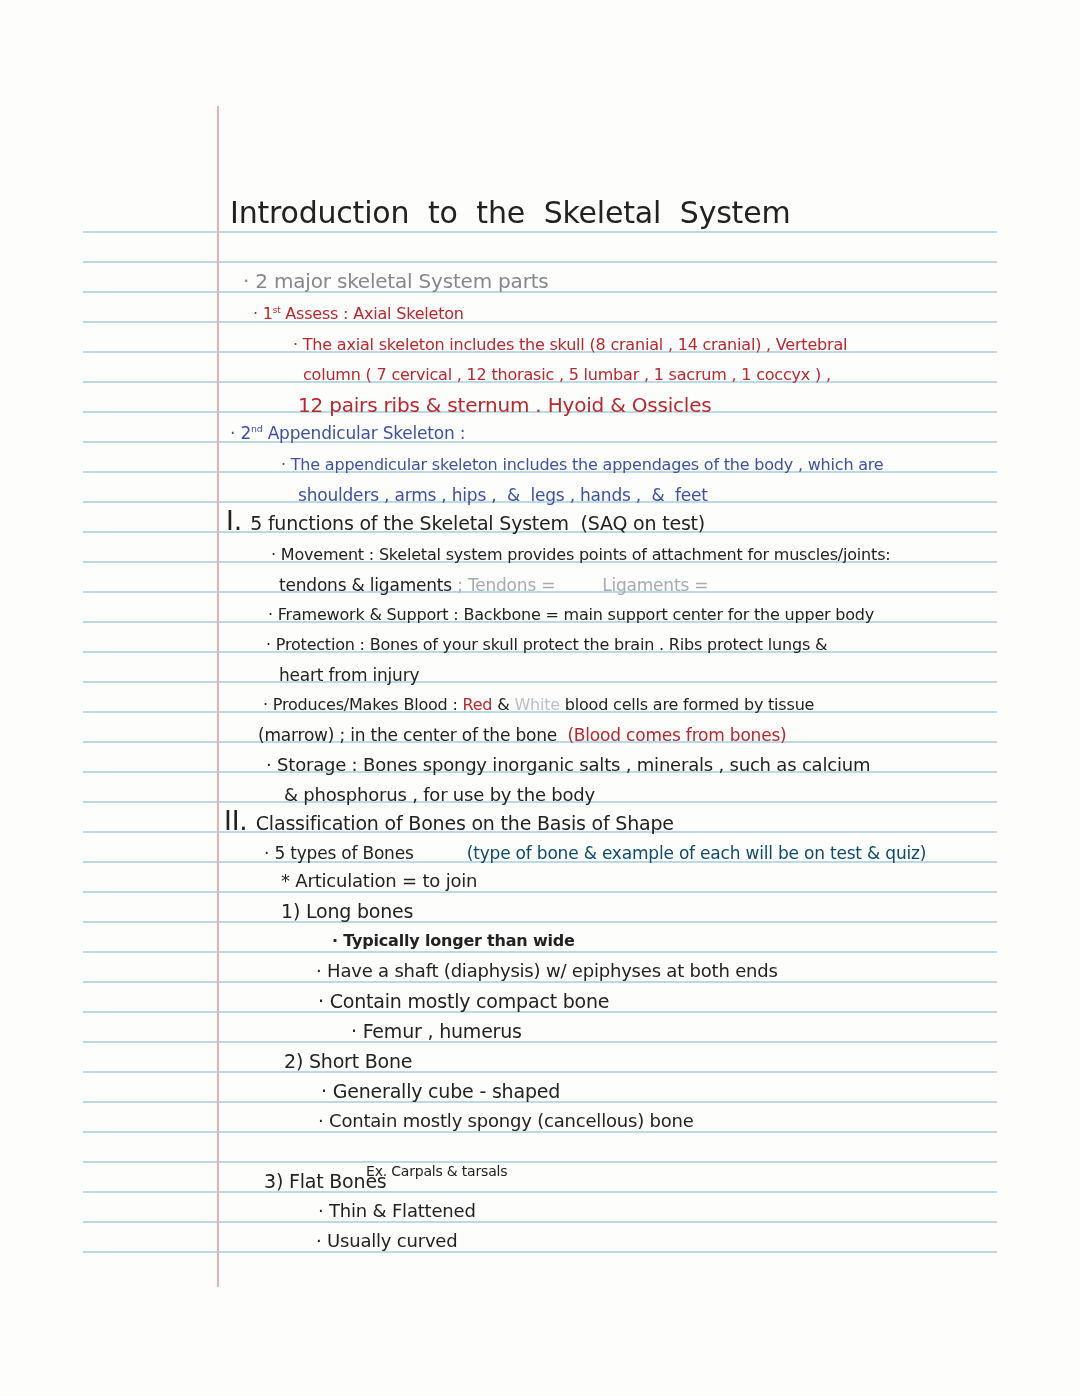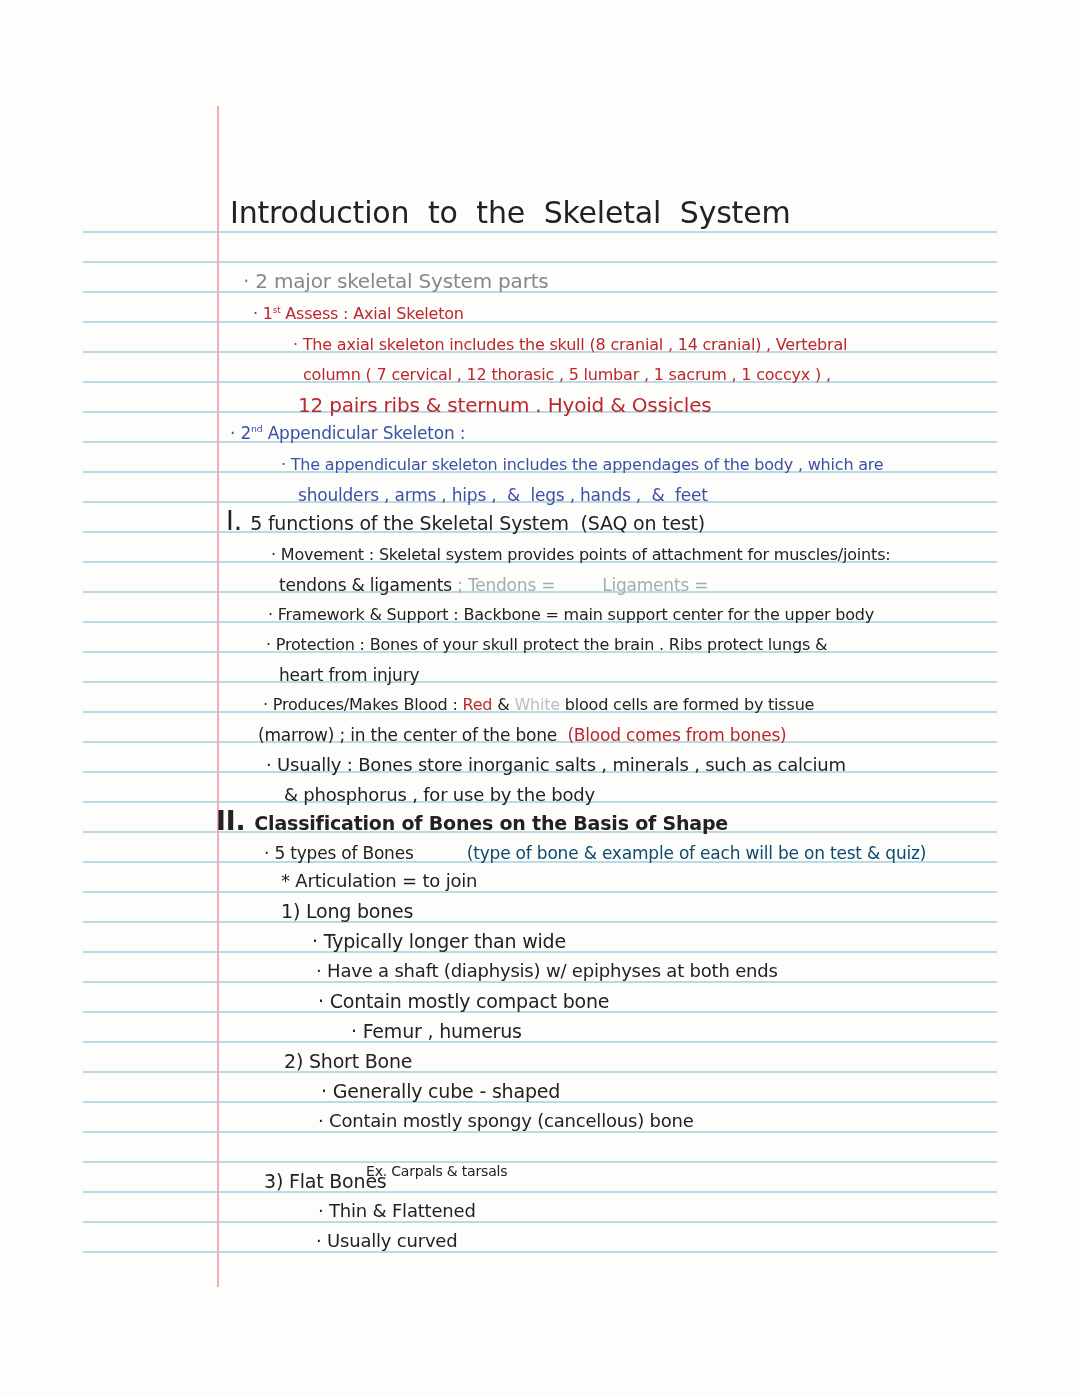--- a/index.html
+++ b/index.html
@@ -79,27 +79,27 @@
       <div class="note-line" style="left: 281px; top: 450px; font-size: 16px;"><span style="color: rgb(60, 81, 163);">· The appendicular skeleton includes the appendages of the body , which are</span></div>
       <div class="note-line" style="left: 298px; top: 480px; font-size: 17px;"><span style="color: rgb(60, 81, 163);">shoulders , arms , hips ,  &amp;  legs , hands ,  &amp;  feet</span></div>
       <div class="note-line" style="left: 226px; top: 506px; font-size: 19px;"><span class="big" style="color: rgb(34, 34, 34);">I. </span><span style="color: rgb(34, 34, 34);">5 functions of the Skeletal System  (SAQ on test)</span></div>
       <div class="note-line" style="left: 271px; top: 540px; font-size: 16px;"><span style="color: rgb(34, 34, 34);">· Movement : Skeletal system provides points of attachment for muscles/joints:</span></div>
       <div class="note-line" style="left: 279px; top: 570px; font-size: 17px;"><span style="color: rgb(34, 34, 34);">tendons &amp; ligaments </span><span style="color: rgb(166, 171, 178);">; Tendons =         Ligaments =</span></div>
       <div class="note-line" style="left: 268px; top: 600px; font-size: 16px;"><span style="color: rgb(34, 34, 34);">· Framework &amp; Support : Backbone = main support center for the upper body</span></div>
       <div class="note-line" style="left: 266px; top: 630px; font-size: 16px;"><span style="color: rgb(34, 34, 34);">· Protection : Bones of your skull protect the brain . Ribs protect lungs &amp;</span></div>
       <div class="note-line" style="left: 279px; top: 660px; font-size: 17px;"><span style="color: rgb(34, 34, 34);">heart from injury</span></div>
       <div class="note-line" style="left: 263px; top: 690px; font-size: 16px;"><span style="color: rgb(34, 34, 34);">· Produces/Makes Blood : </span><span style="color: rgb(187, 39, 44);">Red</span><span style="color: rgb(34, 34, 34);"> &amp; </span><span style="color: rgb(185, 191, 198);">White</span><span style="color: rgb(34, 34, 34);"> blood cells are formed by tissue</span></div>
       <div class="note-line" style="left: 258px; top: 720px; font-size: 17px;"><span style="color: rgb(34, 34, 34);">(marrow) ; in the center of the bone  </span><span style="color: rgb(187, 39, 44);">(Blood comes from bones)</span></div>
-      <div class="note-line" style="left: 266px; top: 750px; font-size: 18px;"><span style="color: rgb(34, 34, 34);">· Usually : Bones store inorganic salts , minerals , such as calcium</span></div>
+      <div class="note-line" style="left: 266px; top: 750px; font-size: 18px;"><span style="color: rgb(34, 34, 34);">· Storage : Bones spongy inorganic salts , minerals , such as calcium</span></div>
       <div class="note-line" style="left: 284px; top: 780px; font-size: 18px;"><span style="color: rgb(34, 34, 34);">&amp; phosphorus , for use by the body</span></div>
-      <div class="note-line" style="left: 216px; top: 806px; font-size: 19px; font-weight: bold;"><span class="big" style="color: rgb(34, 34, 34);">II. </span><span style="color: rgb(34, 34, 34);">Classification of Bones on the Basis of Shape</span></div>
+      <div class="note-line" style="left: 224px; top: 806px; font-size: 19px;"><span class="big" style="color: rgb(34, 34, 34);">II. </span><span style="color: rgb(34, 34, 34);">Classification of Bones on the Basis of Shape</span></div>
       <div class="note-line" style="left: 264px; top: 838px; font-size: 17px;"><span style="color: rgb(34, 34, 34);">· 5 types of Bones </span><span style="color: #0c4a6e; margin-left: 48px;">(type of bone &amp; example of each will be on test &amp; quiz)</span></div>
       <div class="note-line" style="left: 281px; top: 866px; font-size: 18px;"><span style="color: rgb(34, 34, 34);">* Articulation = to join</span></div>
       <div class="note-line" style="left: 281px; top: 896px; font-size: 19px;"><span style="color: rgb(34, 34, 34);">1) Long bones</span></div>
-      <div class="note-line" style="left: 312px; top: 926px; font-size: 19px;"><span style="color: rgb(34, 34, 34);">· Typically longer than wide</span></div>
+      <div class="note-line" style="left: 332px; top: 926px; font-size: 16px; font-weight: bold;"><span style="color: rgb(34, 34, 34);">· Typically longer than wide</span></div>
       <div class="note-line" style="left: 316px; top: 956px; font-size: 18px;"><span style="color: rgb(34, 34, 34);">· Have a shaft (diaphysis) w/ epiphyses at both ends</span></div>
       <div class="note-line" style="left: 318px; top: 986px; font-size: 19px;"><span style="color: rgb(34, 34, 34);">· Contain mostly compact bone</span></div>
       <div class="note-line" style="left: 351px; top: 1016px; font-size: 19px;"><span style="color: rgb(34, 34, 34);">· Femur , humerus</span></div>
       <div class="note-line" style="left: 284px; top: 1046px; font-size: 19px;"><span style="color: rgb(34, 34, 34); text-align: center;">2) Short Bone</span></div>
       <div class="note-line" style="left: 321px; top: 1076px; font-size: 19px;"><span style="color: rgb(34, 34, 34);">· Generally cube - shaped</span></div>
       <div class="note-line" style="left: 318px; top: 1106px; font-size: 18px;"><span style="color: rgb(34, 34, 34);">· Contain mostly spongy (cancellous) bone</span></div>
       <div class="note-line" style="left: 366px; top: 1136px; font-size: 14px; margin-top: 20px;"><span style="color: rgb(34, 34, 34);">Ex. Carpals &amp; tarsals</span></div>
       <div class="note-line" style="left: 264px; top: 1166px; font-size: 19px;"><span style="color: rgb(34, 34, 34);">3) Flat Bones</span></div>
       <div class="note-line" style="left: 318px; top: 1196px; font-size: 18px;"><span style="color: rgb(34, 34, 34);">· Thin &amp; Flattened</span></div>
       <div class="note-line" style="left: 316px; top: 1226px; font-size: 18px;"><span style="color: rgb(34, 34, 34);">· Usually curved</span></div>

